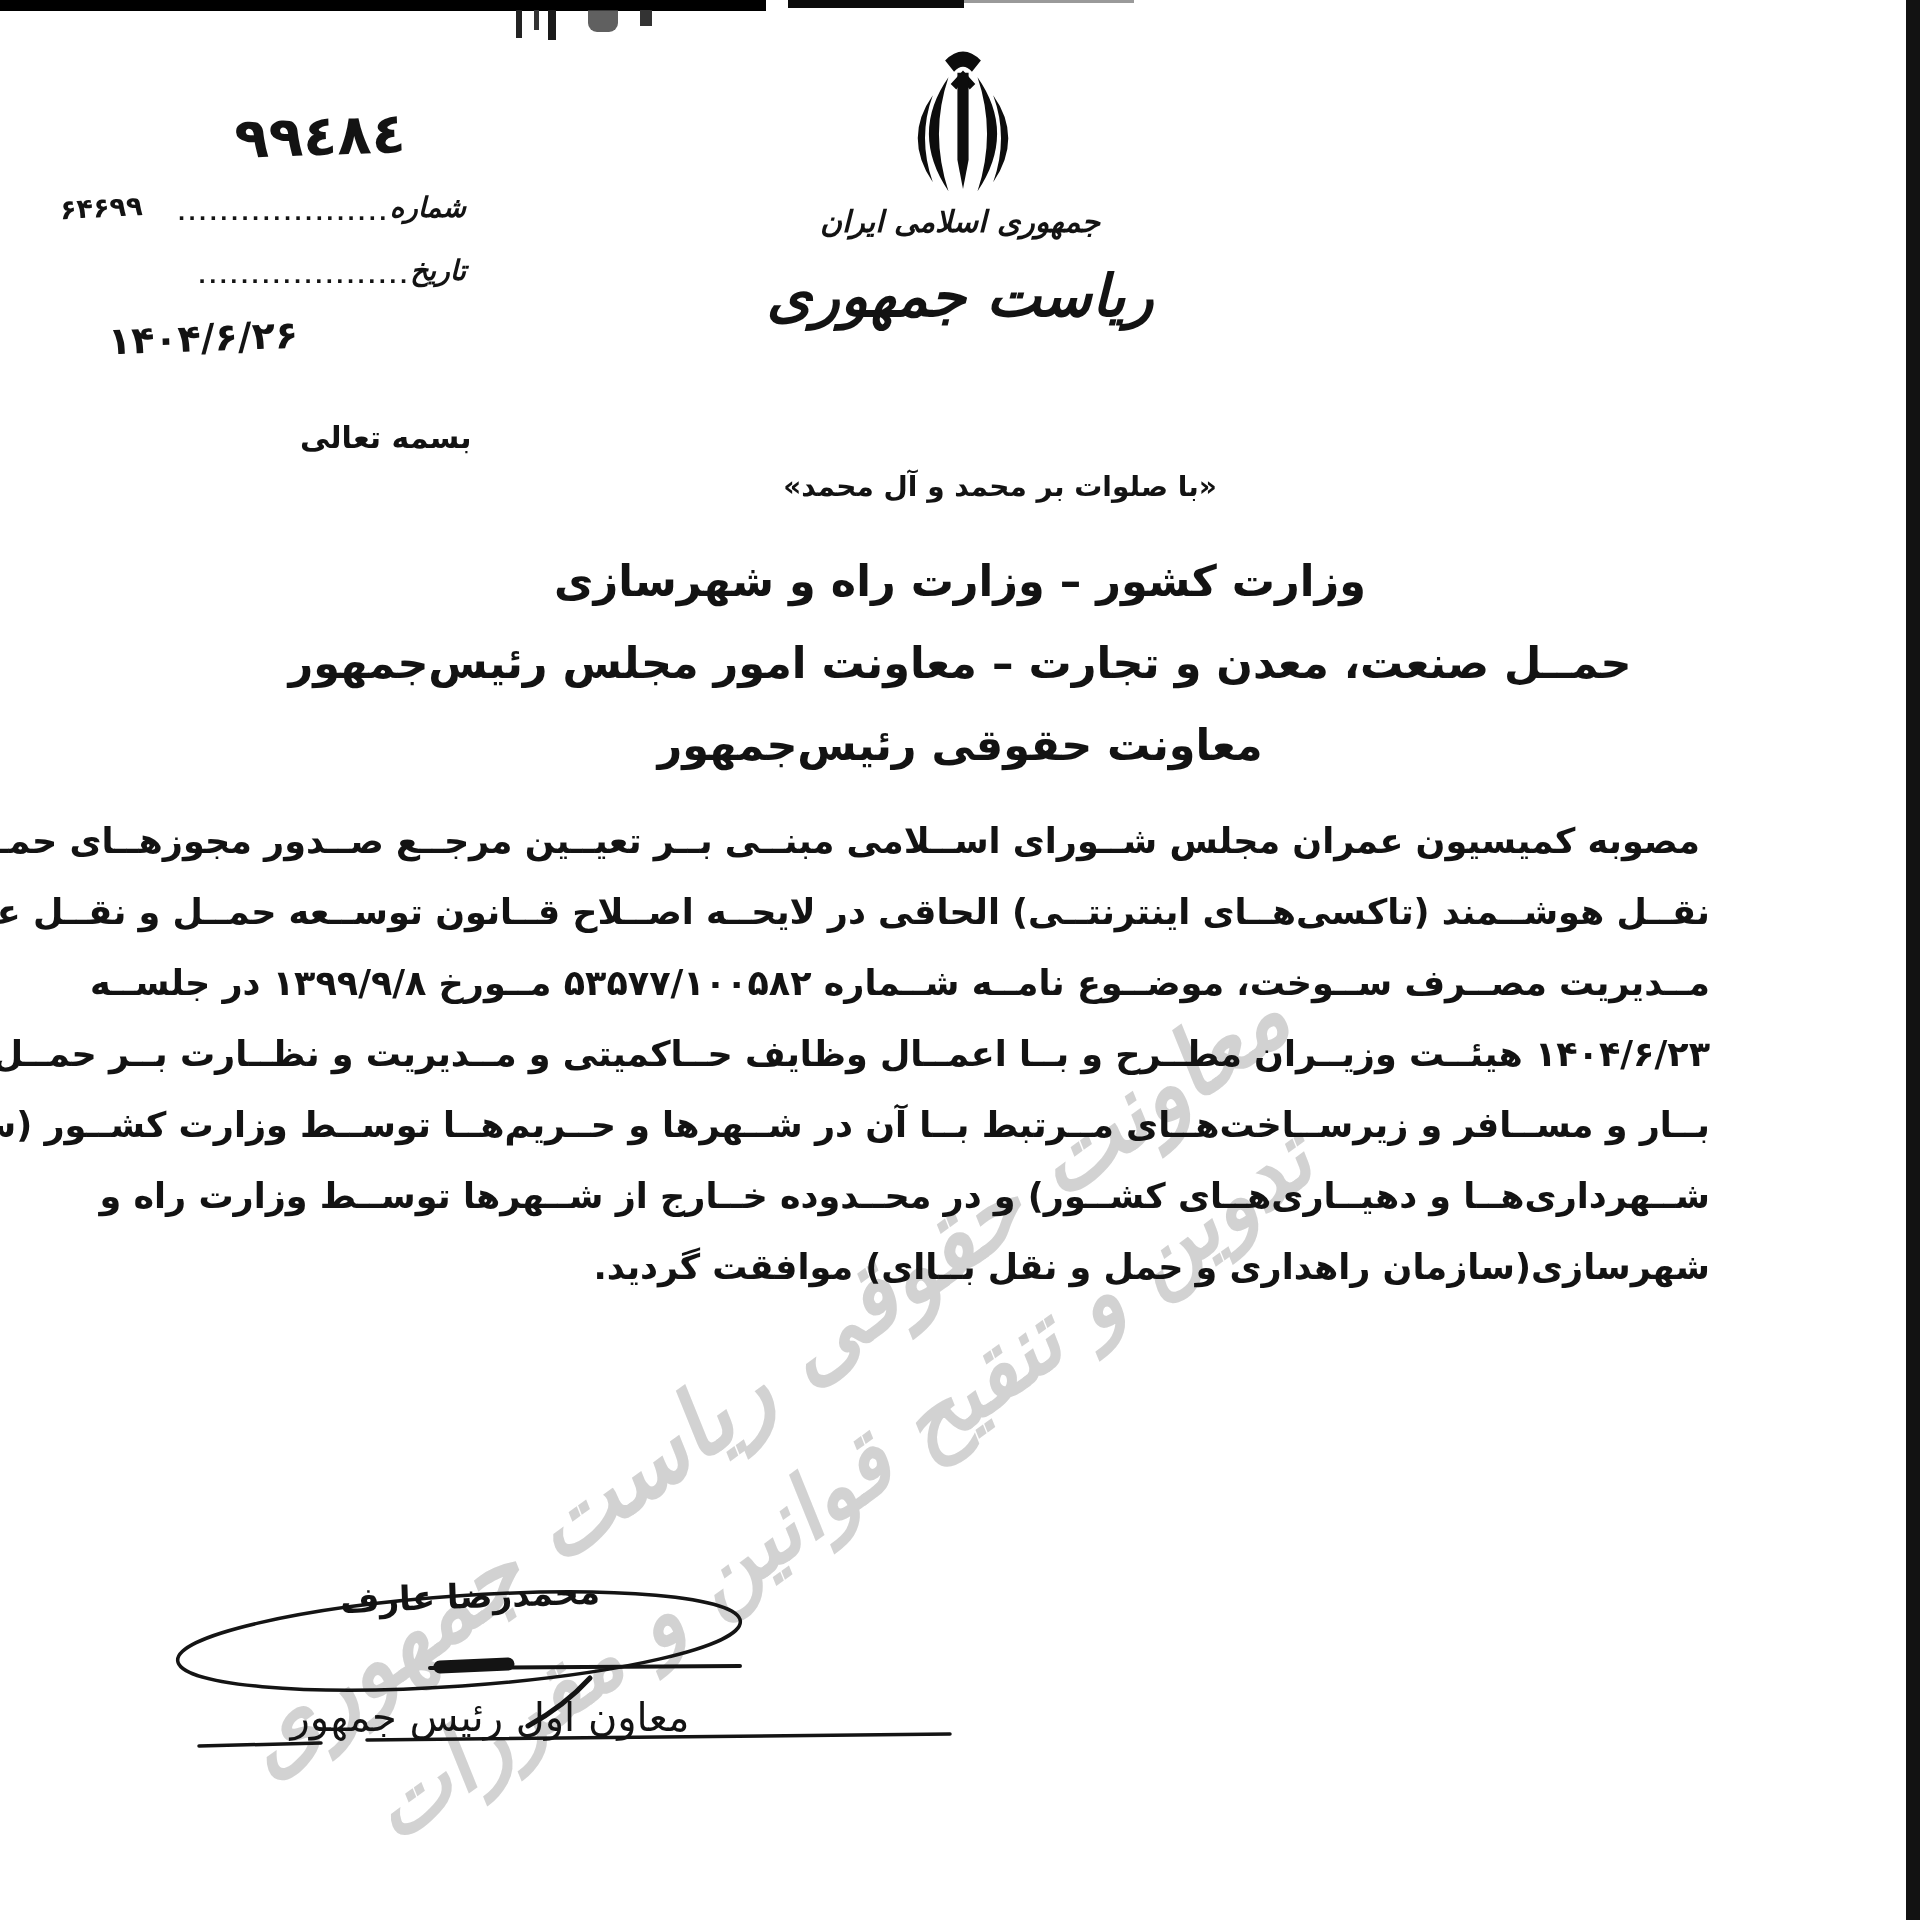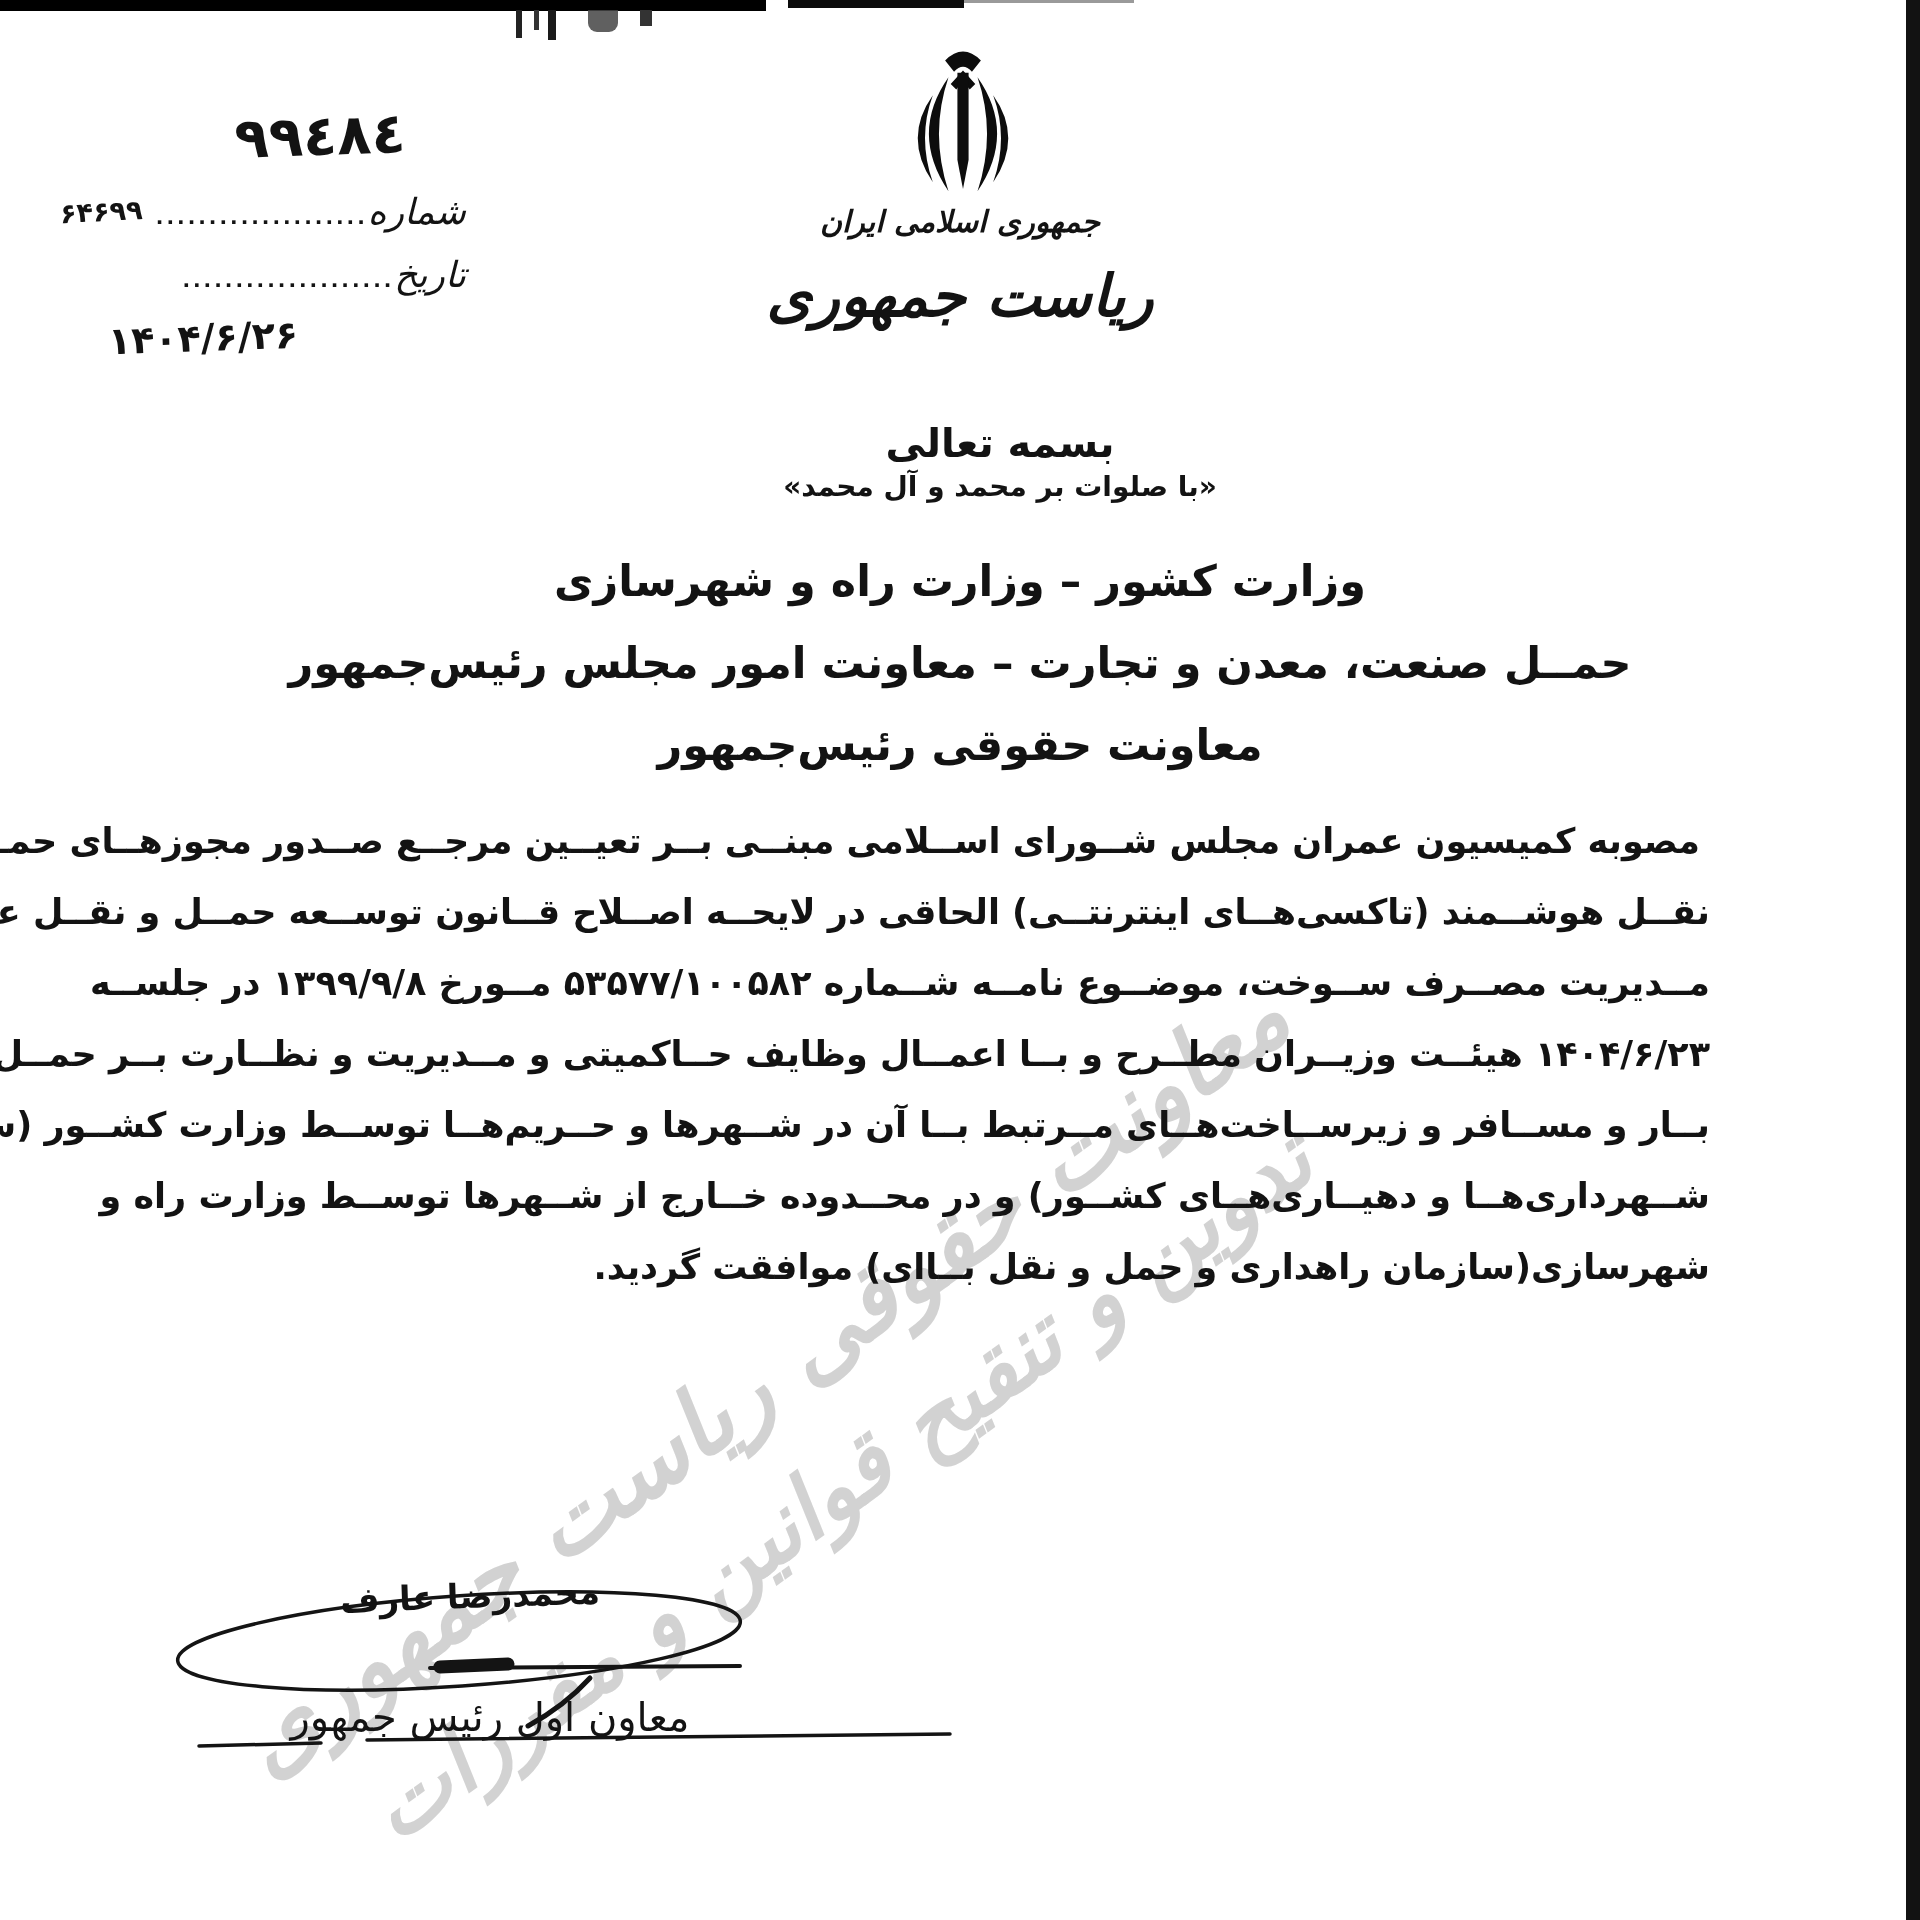--- a/index.html
+++ b/index.html
@@ -33,36 +33,36 @@
   .wm2 { font-size:88px; letter-spacing:4px; white-space:nowrap; }
 
   
   .hw-number {
     left:195px; top:103px; width:250px; text-align:center;
     font-size:56px; font-weight:700; letter-spacing:3px; transform:rotate(-2deg);
   }
   .field-row { display:flex; align-items:center; direction:rtl; }
   .row-number { left:60px;  top:191px; width:410px; }
   .row-date   { left:155px; top:254px; width:315px; }
-  .field-label { font-size:36px; font-weight:400; font-style:italic; flex:0 0 auto; padding-right:4px; }
+  .field-label { font-size:28px; font-weight:700; font-style:italic; flex:0 0 auto; padding-right:4px; }
   .dots { flex:1 1 auto; overflow:hidden; white-space:nowrap; font-size:20px; font-weight:700;
           letter-spacing:3px; line-height:1; padding-top:10px; }
   .hw-small { flex:0 0 auto; font-size:27px; font-weight:700; transform:rotate(-3deg); }
   .hw-date { left:108px; top:316px; font-size:38px; font-weight:700; letter-spacing:5px;
              transform:rotate(-2deg); direction:ltr; }
 
   
   .emblem { left:893px; top:46px; width:140px; height:152px; }
   .republic   { left:660px; top:204px; width:600px; text-align:center;
                 font-size:30px; font-weight:700; font-style:italic; }
   .presidency { left:660px; top:262px; width:600px; text-align:center;
                 font-size:58px; font-weight:700; font-style:italic; }
 
   
-  .besmele { left:300px; top:420px; width:1400px; text-align:center; font-size:40px; font-weight:700; }
+  .besmele { left:300px; top:420px; width:1400px; text-align:left; font-size:30px; font-weight:700; }
   .salawat { left:300px; top:470px; width:1400px; text-align:center; font-size:28px; font-weight:700; }
 
   
   .recipient { left:160px; width:1600px; text-align:center; font-size:43px; font-weight:800; }
   .r1 { top:556px; } .r2 { top:638px; } .r3 { top:720px; }
 
   
   .body-line {
     left:130px; width:1580px; height:71px; line-height:71px;
     font-size:35px; font-weight:700; white-space:nowrap;

